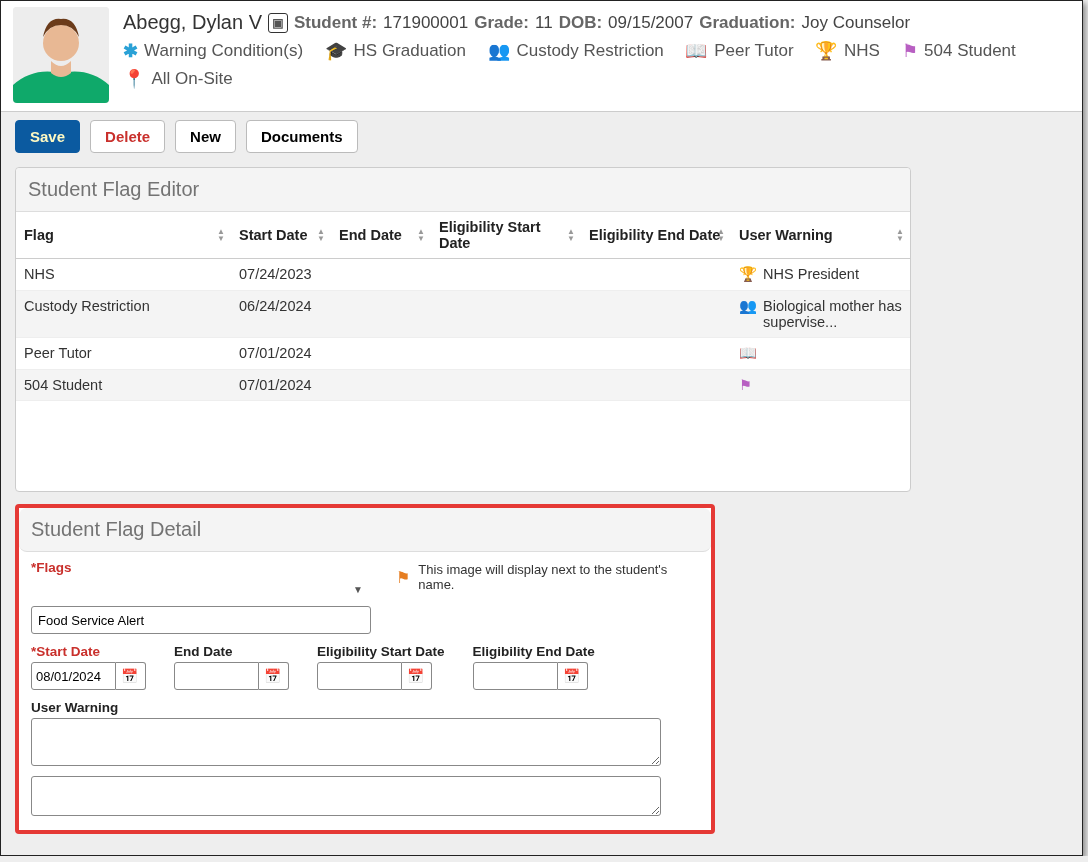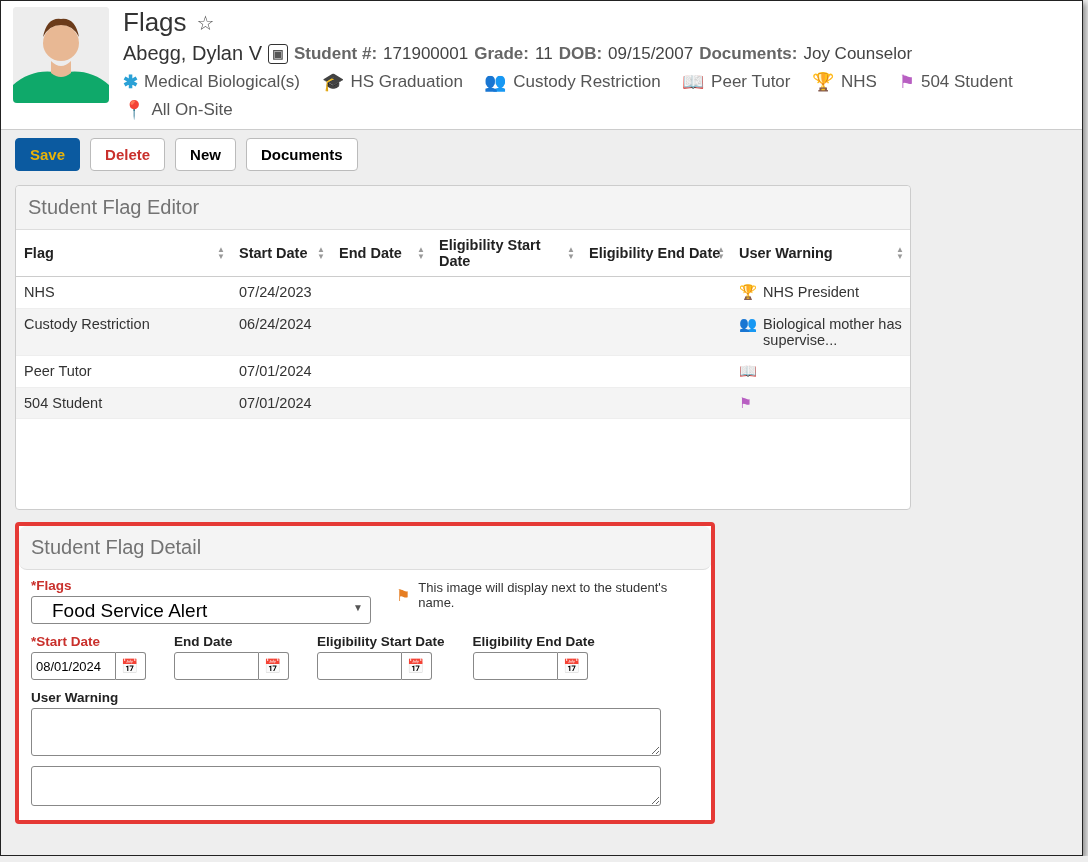--- a/index.html
+++ b/index.html
@@ -69,21 +69,21 @@
 
   
   .actions {
     background: #eee; padding: 8px 14px 14px 14px;
     display: flex; gap: 10px; align-items:center;
   }
   .btn {
     background:#fff; border:1px solid #bbb; border-radius:4px;
     padding:7px 14px; font-size:15px; cursor:pointer; font-weight:600;
   }
-  .btn-primary { background:#0b5aa0; color:#eab308; border-color:#0b5aa0; }
+  .btn-primary { background:#0b5aa0; color:#fef9c3; border-color:#0b5aa0; }
   .btn-danger { color:#c9302c; }
 
   
   .panel {
     margin: 0 14px 12px 14px;
     background:#fff; border:1px solid #ccc; border-radius:4px;
   }
   .panel-title {
     font-size:20px; font-weight:400; color:#737373;
     padding:10px 12px; background:#f4f4f4;
@@ -113,22 +113,22 @@
     background:#fff;
   }
   .detail-wrap .panel-title { border-radius:8px; }
   .detail-body { padding: 8px 12px 14px 12px; font-size:13.5px; color:#222; }
   .form-row { display:flex; gap:28px; margin-top:4px; flex-wrap:wrap; }
   .form-group { display:flex; flex-direction:column; }
   .form-label { font-weight:600; margin-bottom:3px; }
   .required { color:#c9302c; font-weight:600; }
   .select {
     width:340px; height:28px; border:1px solid #888; border-radius:3px;
-    background:#fff; padding:0 24px 0 20px; font-size:19px;
-    appearance:none; position:relative;
+    background:#fff; padding:0 24px 0 6px; font-size:13px;
+    appearance:none; position:relative;margin-top:28px;
   }
   .select-wrap { position:relative; display:inline-block; }
   .select-wrap::after {
     content:"▼"; position:absolute; right:8px; top:6px; font-size:10px; color:#555;
     pointer-events:none;
   }
   .date-wrap { display:flex; align-items:center; }
   .date-input {
     width:85px; height:28px; border:1px solid #888; border-radius:3px 0 0 3px;
     padding:0 4px; font-size:13px;
@@ -156,40 +156,36 @@
       <div class="avatar">
         <svg viewBox="0 0 96 96">
           <rect width="96" height="96" fill="#ededed"></rect>
           <path d="M0 96 L0 78 Q20 60 48 66 Q76 60 96 78 L96 96 Z" fill="#0fa96a"></path>
           <circle cx="48" cy="36" r="18" fill="#e8b894"></circle>
           <path d="M30 30 Q34 10 48 12 Q62 10 66 30 Q60 18 48 18 Q36 18 30 30 Z" fill="#6b3b1a"></path>
           <path d="M38 54 Q48 64 58 54 L58 66 Q48 74 38 66 Z" fill="#e8b894"></path>
         </svg>
       </div>
       <div class="head-right">
-        <div class="page-title">
-          <span>Flags</span>
-          <span class="star-icon">☆</span>
-        </div>
         <div class="subhead">
           <span class="name">Abegg, Dylan V</span>
           <span class="id-badge">▣</span>
           <span class="lbl">Student #:</span>
           <span class="val">171900001</span>
           <span class="lbl">Grade:</span>
           <span class="val">11</span>
           <span class="lbl">DOB:</span>
           <span class="val">09/15/2007</span>
-          <span class="lbl">Documents:</span>
+          <span class="lbl">Graduation:</span>
           <span class="val">Joy Counselor</span>
         </div>
         <div class="flag-row">
           <span class="flag-chip">
             <span class="ic ic-medical">✱</span>
-            <span>Medical Biological(s)</span>
+            <span>Warning Condition(s)</span>
           </span>
           <span class="flag-chip">
             <span class="ic ic-grad">🎓</span>
             <span>HS Graduation</span>
           </span>
           <span class="flag-chip">
             <span class="ic ic-people">👥</span>
             <span>Custody Restriction</span>
           </span>
           <span class="flag-chip">

